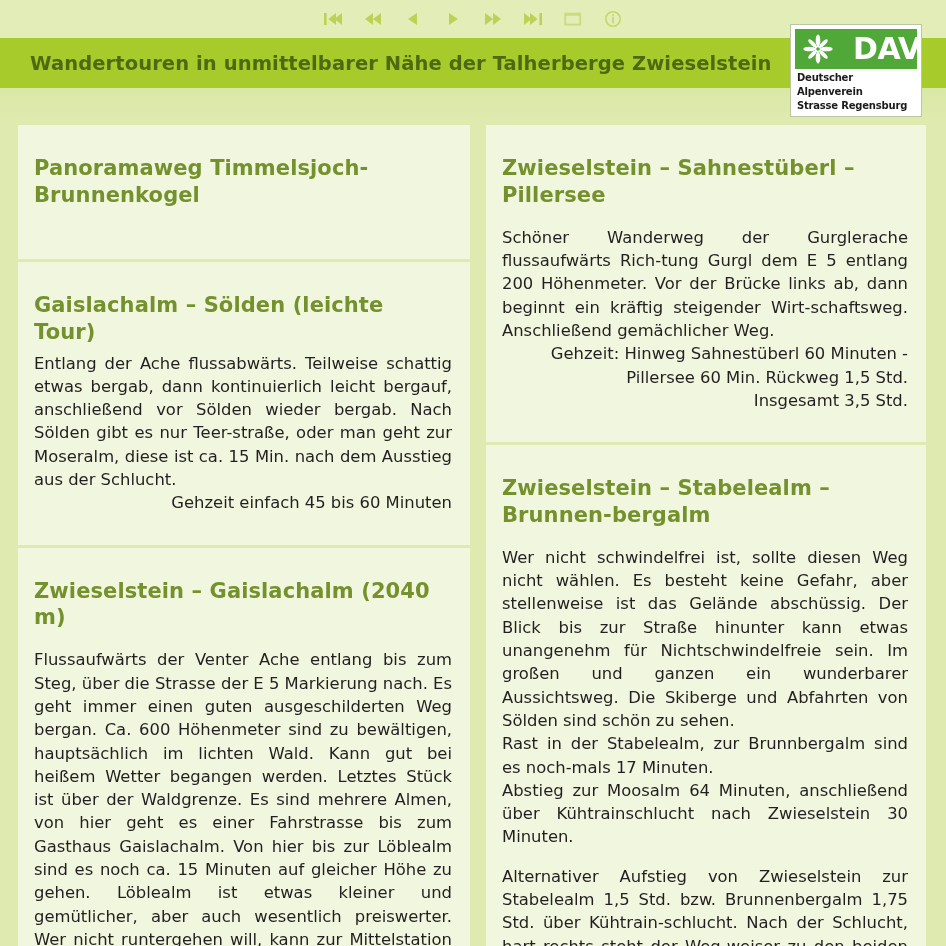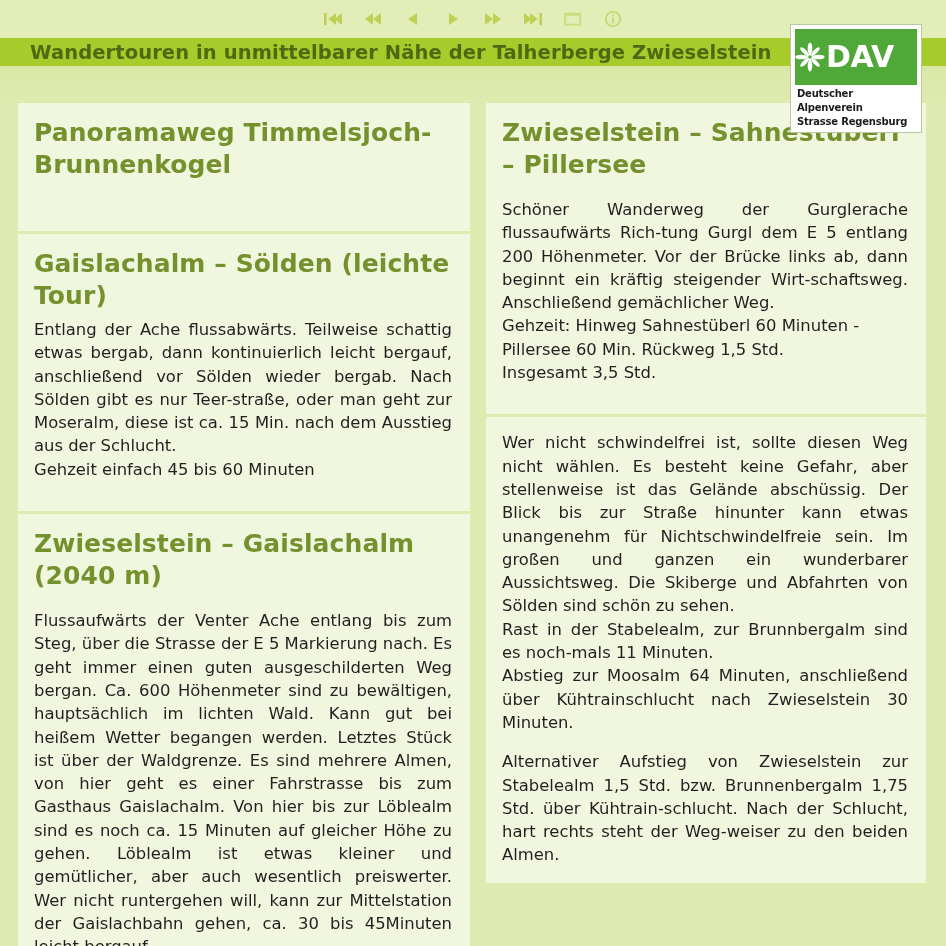--- a/index.html
+++ b/index.html
@@ -32,21 +32,21 @@
     display: flex;
     align-items: center;
     justify-content: center;
     cursor: pointer;
   }
   .tool-btn svg { display: block; }
 
   
   .title-band {
     position: relative;
-    height: 28px;
+    height: 50px;
     background: #a6cb2b;
     display: flex;
     align-items: center;
   }
   .title-band .title {
     margin-left: 30px;
     color: #4d6a13;
     font-size: 19.5px;
     font-weight: bold;
     letter-spacing: 0.1px;
@@ -66,25 +66,26 @@
     top: 24px;
     width: 132px;
     background: #ffffff;
     border: 1px solid #b9c8a2;
     padding: 4px 4px 3px 4px;
     box-sizing: border-box;
     z-index: 5;
   }
   .dav-top {
     background: #4fa838;
-    height: 56px;
-    display: flex;
-    align-items: center;
-    padding-left: 0;
-    box-sizing: border-box;
+    height: 40px;
+    display: flex;
+    align-items: center;
+    padding-left: 8px;
+    box-sizing: border-box;
+    gap: 19px;
   }
   .dav-edelweiss { width: 30px; height: 30px; flex: 0 0 30px; }
   .dav-word {
     color: #ffffff;
     font-size: 30px;
     font-weight: bold;
     line-height: 30px;
     letter-spacing: -0.5px;
     margin-left: 1px;
   }
@@ -108,38 +109,38 @@
   .col.right { width: 440px; flex: 0 0 440px; }
 
   .card {
     background: #f1f7df;
     padding: 14px 18px 16px 16px;
     box-sizing: border-box;
   }
   .card + .card { margin-top: 3px; }
 
   .card h2 {
-    margin: 0 0 6px 0;
+    margin: 16px 0 6px 0;
     color: #75912d;
-    font-size: 25px;
+    font-size: 21px;
     font-weight: bold;
     line-height: 1.28;
     letter-spacing: 0.1px;
   }
   .card h2.spaced { margin-bottom: 17px; }
 
   .card p {
     margin: 0;
     color: #231f20;
     font-size: 16.4px;
     line-height: 1.42;
     text-align: justify;
     hyphens: manual;
   }
-  .card p.nojust { text-align: left; }
+  .card p.nojust { text-align: right; }
   .card p + p { margin-top: 0; }
   .gap-before { margin-top: 16px !important; }
   .pad-bottom { padding-bottom: 30px; }
   .pad-bottom-lg { padding-bottom: 44px; }
   .pad-bottom-xl { padding-bottom: 16px; }
 </style>
 </head>
 <body>
 
 <div class="toolbar">
@@ -252,21 +253,22 @@
   <div class="col right">
 
     <div class="card pad-bottom">
       <h2 class="spaced">Zwieselstein – Sahnestüberl – Pillersee</h2>
       <p>Schöner Wanderweg der Gurglerache flussaufwärts Rich-tung Gurgl dem E 5 entlang 200 Höhenmeter. Vor der Brücke links ab, dann beginnt ein kräftig steigender Wirt-schaftsweg. Anschließend gemächlicher Weg.</p>
       <p class="nojust">Gehzeit: Hinweg Sahnestüberl 60 Minuten - Pillersee 60 Min. Rückweg 1,5 Std.</p>
       <p class="nojust">Insgesamt 3,5 Std.</p>
     </div>
 
     <div class="card pad-bottom-xl">
+      <h2 class="spaced">Zwieselstein – Stabelealm – Brunnen-bergalm</h2>
       <p>Wer nicht schwindelfrei ist, sollte diesen Weg nicht wählen. Es besteht keine Gefahr, aber stellenweise ist das Gelände abschüssig. Der Blick bis zur Straße hinunter kann etwas unangenehm für Nichtschwindelfreie sein. Im großen und ganzen ein wunderbarer Aussichtsweg. Die Skiberge und Abfahrten von Sölden sind schön zu sehen.</p>
-      <p>Rast in der Stabelealm, zur Brunnbergalm sind es noch-mals 11 Minuten.</p>
+      <p>Rast in der Stabelealm, zur Brunnbergalm sind es noch-mals 17 Minuten.</p>
       <p>Abstieg zur Moosalm 64 Minuten, anschließend über Kühtrainschlucht nach Zwieselstein 30 Minuten.</p>
       <p class="gap-before">Alternativer Aufstieg von Zwieselstein zur Stabelealm 1,5 Std. bzw. Brunnenbergalm 1,75 Std. über Kühtrain-schlucht. Nach der Schlucht, hart rechts steht der Weg-weiser zu den beiden Almen.</p>
 
     </div>
 
   </div>
 </div>
 
 </body></html>

